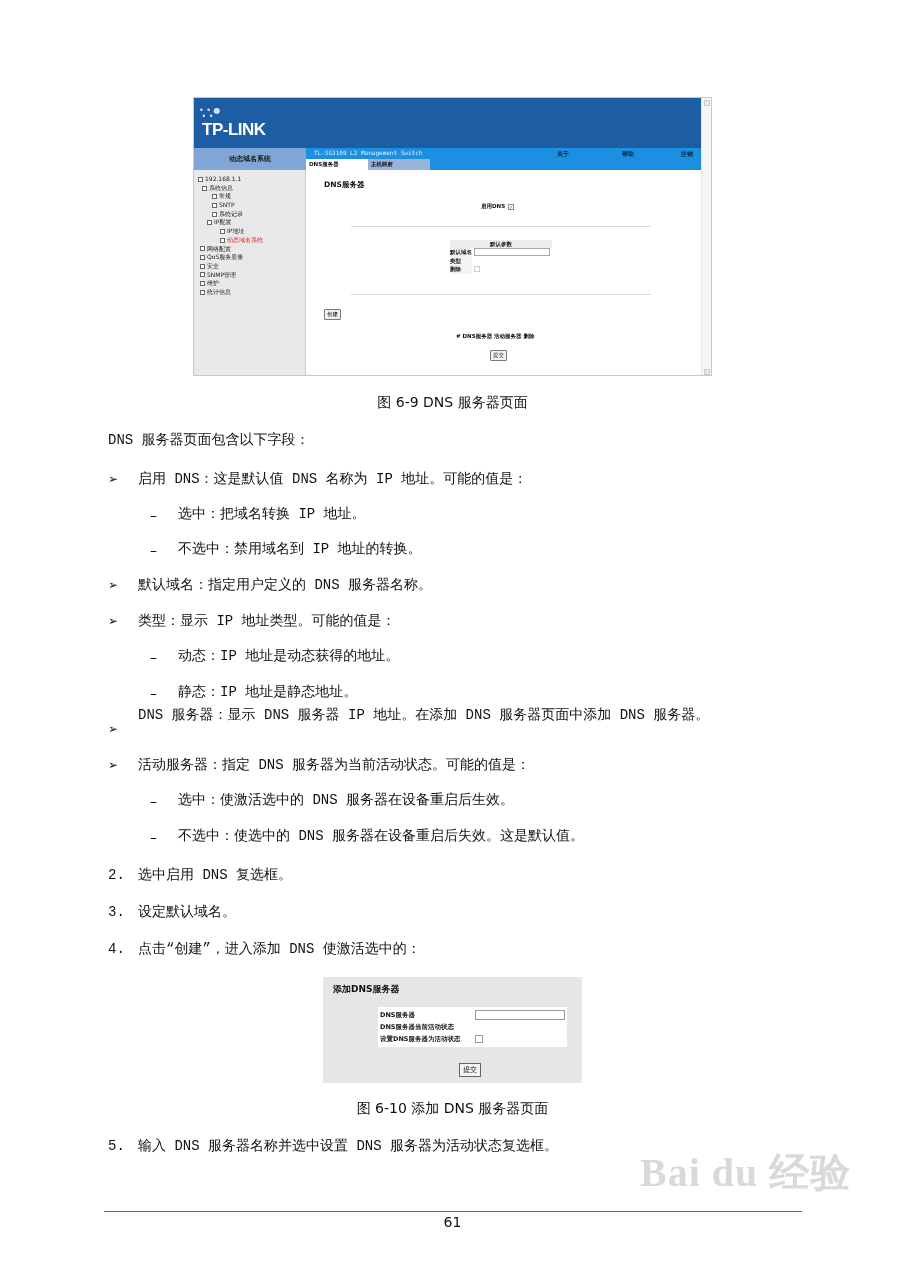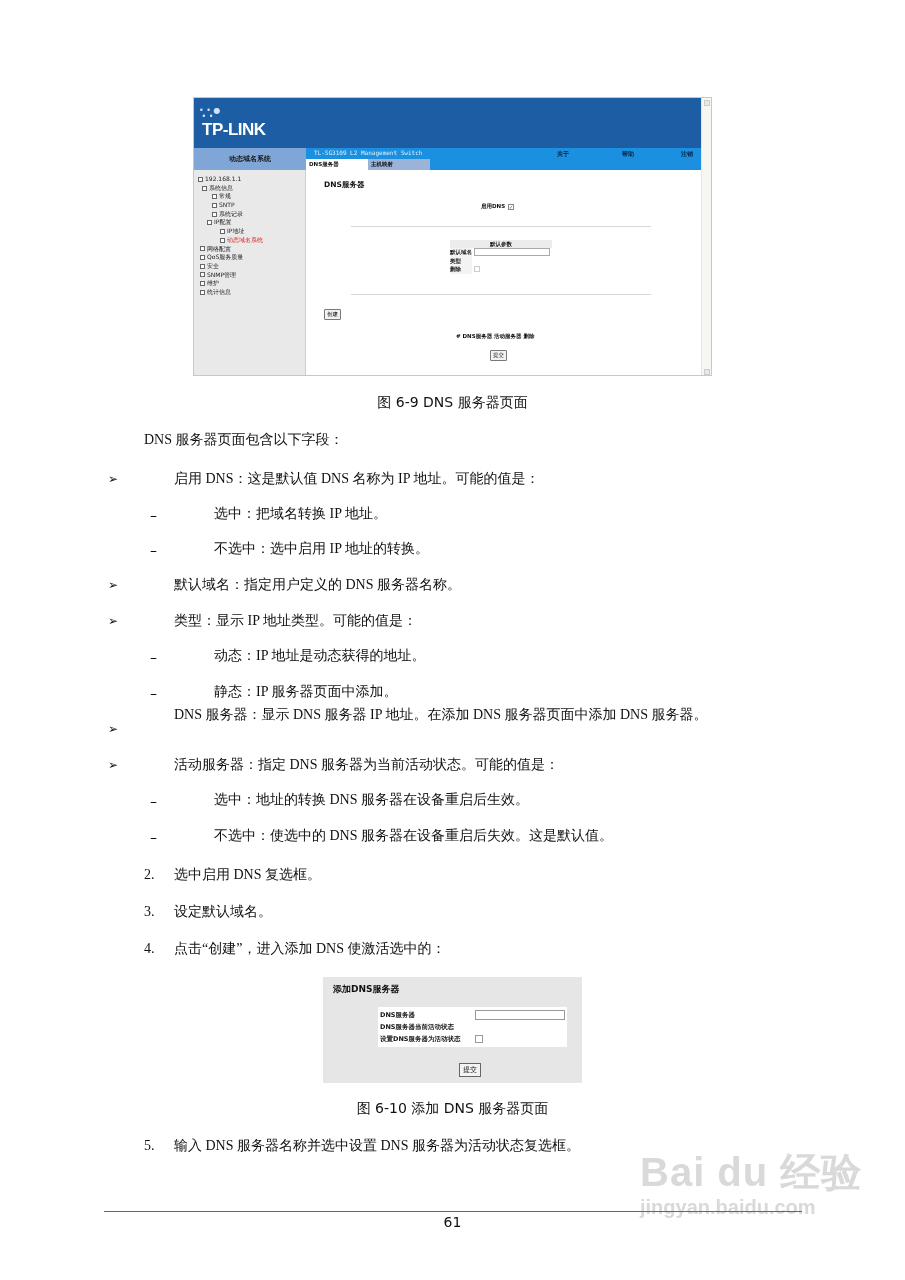--- a/index.html
+++ b/index.html
@@ -69,21 +69,21 @@
   .fig1 .param-input { width: 76px; height: 8px; border: 0.7px solid #aaa; background: #fff; }
   .fig1 .btn {
     position: absolute; font-size: 5.5px; border: 0.8px solid #777; background: #f2f2f2;
     padding: 1px 2px; border-radius: 1px;
   }
   .fig1 .list-header { position: absolute; left: 150px; top: 163px; font-size: 5.5px; font-weight: bold; }
   .fig1 .scroll { position: absolute; right: 0; top: 0; width: 10px; height: 279px; background: #f7f6f2; border-left: 1px solid #e5e5e5; }
   .fig1 .scroll .arr { position: absolute; left: 2px; width: 6px; height: 6px; background: #e9e8e2; border: 0.5px solid #ccc; }
 
   
-  .txt { position: absolute; font-size: 14px; line-height: 16px; white-space: nowrap; font-family: Liberation Serif, serif; margin-left: 36px; }
+  .txt { position: absolute; font-size: 14px; line-height: 16px; white-space: nowrap; font-family: Liberation Mono, monospace; }
   .caption { position: absolute; font-size: 14px; white-space: nowrap; left: 0; width: 905px; text-align: center; }
   .bullet-mark { position: absolute; font-size: 12px; }
   .dash-mark { position: absolute; font-size: 14px; }
 
   
   .fig2 {
     position: absolute; left: 323px; top: 977px; width: 259px; height: 106px;
     background: #e6e6e6;
   }
   .fig2 .title { position: absolute; left: 10px; top: 6px; font-size: 9px; font-weight: bold; }
@@ -91,21 +91,21 @@
   .fig2 .row { display: flex; align-items: center; height: 12px; font-size: 6.5px; font-weight: bold; padding-left: 2px; }
   .fig2 .row .k { width: 95px; }
   .fig2 .row input.inp { width: 90px; height: 10px; border: 0.8px solid #999; background: #fff; }
   .fig2 .cb2 { width: 8px; height: 8px; border: 0.8px solid #999; background: #fff; }
   .fig2 .btn2 { position: absolute; left: 136px; top: 86px; font-size: 7px; border: 0.8px solid #666; background: #f4f4f4; padding: 1px 3px; }
 
   
   .footer-rule { position: absolute; left: 104px; top: 1211px; width: 698px; height: 1px; background: #666; }
   .page-num { position: absolute; left: 0; width: 905px; text-align: center; top: 1214px; font-size: 14px; }
   .watermark { position: absolute; left: 640px; top: 1145px; color: #d9d9d9; font-weight: bold; }
-  .watermark .wm1 { font-size: 40px; font-family: Liberation Sans, sans-serif; letter-spacing: 1px; }
+  .watermark .wm1 { font-size: 40px; font-family: Liberation Serif, serif; letter-spacing: 1px; }
   .watermark .wm2 { font-size: 20px; font-family: "Liberation Sans", sans-serif; margin-top: -4px; }
 </style>
 </head>
 <body>
 
 <div class="fig1">
   <div class="banner">
     <div class="logo-dots">• • ●<br>&nbsp;• •</div>
     <div class="logo">TP-LINK</div>
   </div>
@@ -220,42 +220,42 @@
 
 <div class="txt" style="left:108px;top:432px">DNS 服务器页面包含以下字段：</div>
 
 <span class="bullet-mark" style="left:108px;top:472px">➢</span>
 <div class="txt" style="left:138px;top:471px">启用 DNS：这是默认值 DNS 名称为 IP 地址。可能的值是：</div>
 
 <span class="dash-mark" style="left:150px;top:507px">–</span>
 <div class="txt" style="left:178px;top:506px">选中：把域名转换 IP 地址。</div>
 
 <span class="dash-mark" style="left:150px;top:542px">–</span>
-<div class="txt" style="left:178px;top:541px">不选中：选中启用 IP 地址的转换。</div>
+<div class="txt" style="left:178px;top:541px">不选中：禁用域名到 IP 地址的转换。</div>
 
 <span class="bullet-mark" style="left:108px;top:578px">➢</span>
 <div class="txt" style="left:138px;top:577px">默认域名：指定用户定义的 DNS 服务器名称。</div>
 
 <span class="bullet-mark" style="left:108px;top:614px">➢</span>
 <div class="txt" style="left:138px;top:613px">类型：显示 IP 地址类型。可能的值是：</div>
 
 <span class="dash-mark" style="left:150px;top:649px">–</span>
 <div class="txt" style="left:178px;top:648px">动态：IP 地址是动态获得的地址。</div>
 
 <span class="dash-mark" style="left:150px;top:685px">–</span>
-<div class="txt" style="left:178px;top:684px">静态：IP 服务器页面中添加。</div>
+<div class="txt" style="left:178px;top:684px">静态：IP 地址是静态地址。</div>
 
 <span class="bullet-mark" style="left:108px;top:722px">➢</span>
 <div class="txt" style="left:138px;top:707px">DNS 服务器：显示 DNS 服务器 IP 地址。在添加 DNS 服务器页面中添加 DNS 服务器。</div>
 
 <span class="bullet-mark" style="left:108px;top:758px">➢</span>
 <div class="txt" style="left:138px;top:757px">活动服务器：指定 DNS 服务器为当前活动状态。可能的值是：</div>
 
 <span class="dash-mark" style="left:150px;top:793px">–</span>
-<div class="txt" style="left:178px;top:792px">选中：地址的转换 DNS 服务器在设备重启后生效。</div>
+<div class="txt" style="left:178px;top:792px">选中：使激活选中的 DNS 服务器在设备重启后生效。</div>
 
 <span class="dash-mark" style="left:150px;top:829px">–</span>
 <div class="txt" style="left:178px;top:828px">不选中：使选中的 DNS 服务器在设备重启后失效。这是默认值。</div>
 
 <div class="txt" style="left:108px;top:867px">2.</div>
 <div class="txt" style="left:138px;top:867px">选中启用 DNS 复选框。</div>
 
 <div class="txt" style="left:108px;top:904px">3.</div>
 <div class="txt" style="left:138px;top:904px">设定默认域名。</div>
 
@@ -280,16 +280,15 @@
   <div class="btn2">提交</div>
 </div>
 
 <div class="caption" style="top:1100px">图 6-10 添加 DNS 服务器页面</div>
 
 <div class="txt" style="left:108px;top:1138px">5.</div>
 <div class="txt" style="left:138px;top:1138px">输入 DNS 服务器名称并选中设置 DNS 服务器为活动状态复选框。</div>
 
 <div class="watermark">
   <div class="wm1">Bai du 经验</div>
-  <div class="wm2">jingyan.baidu.com</div>
 </div>
 <div class="footer-rule"></div>
 <div class="page-num">61</div>
 
 </body></html>

